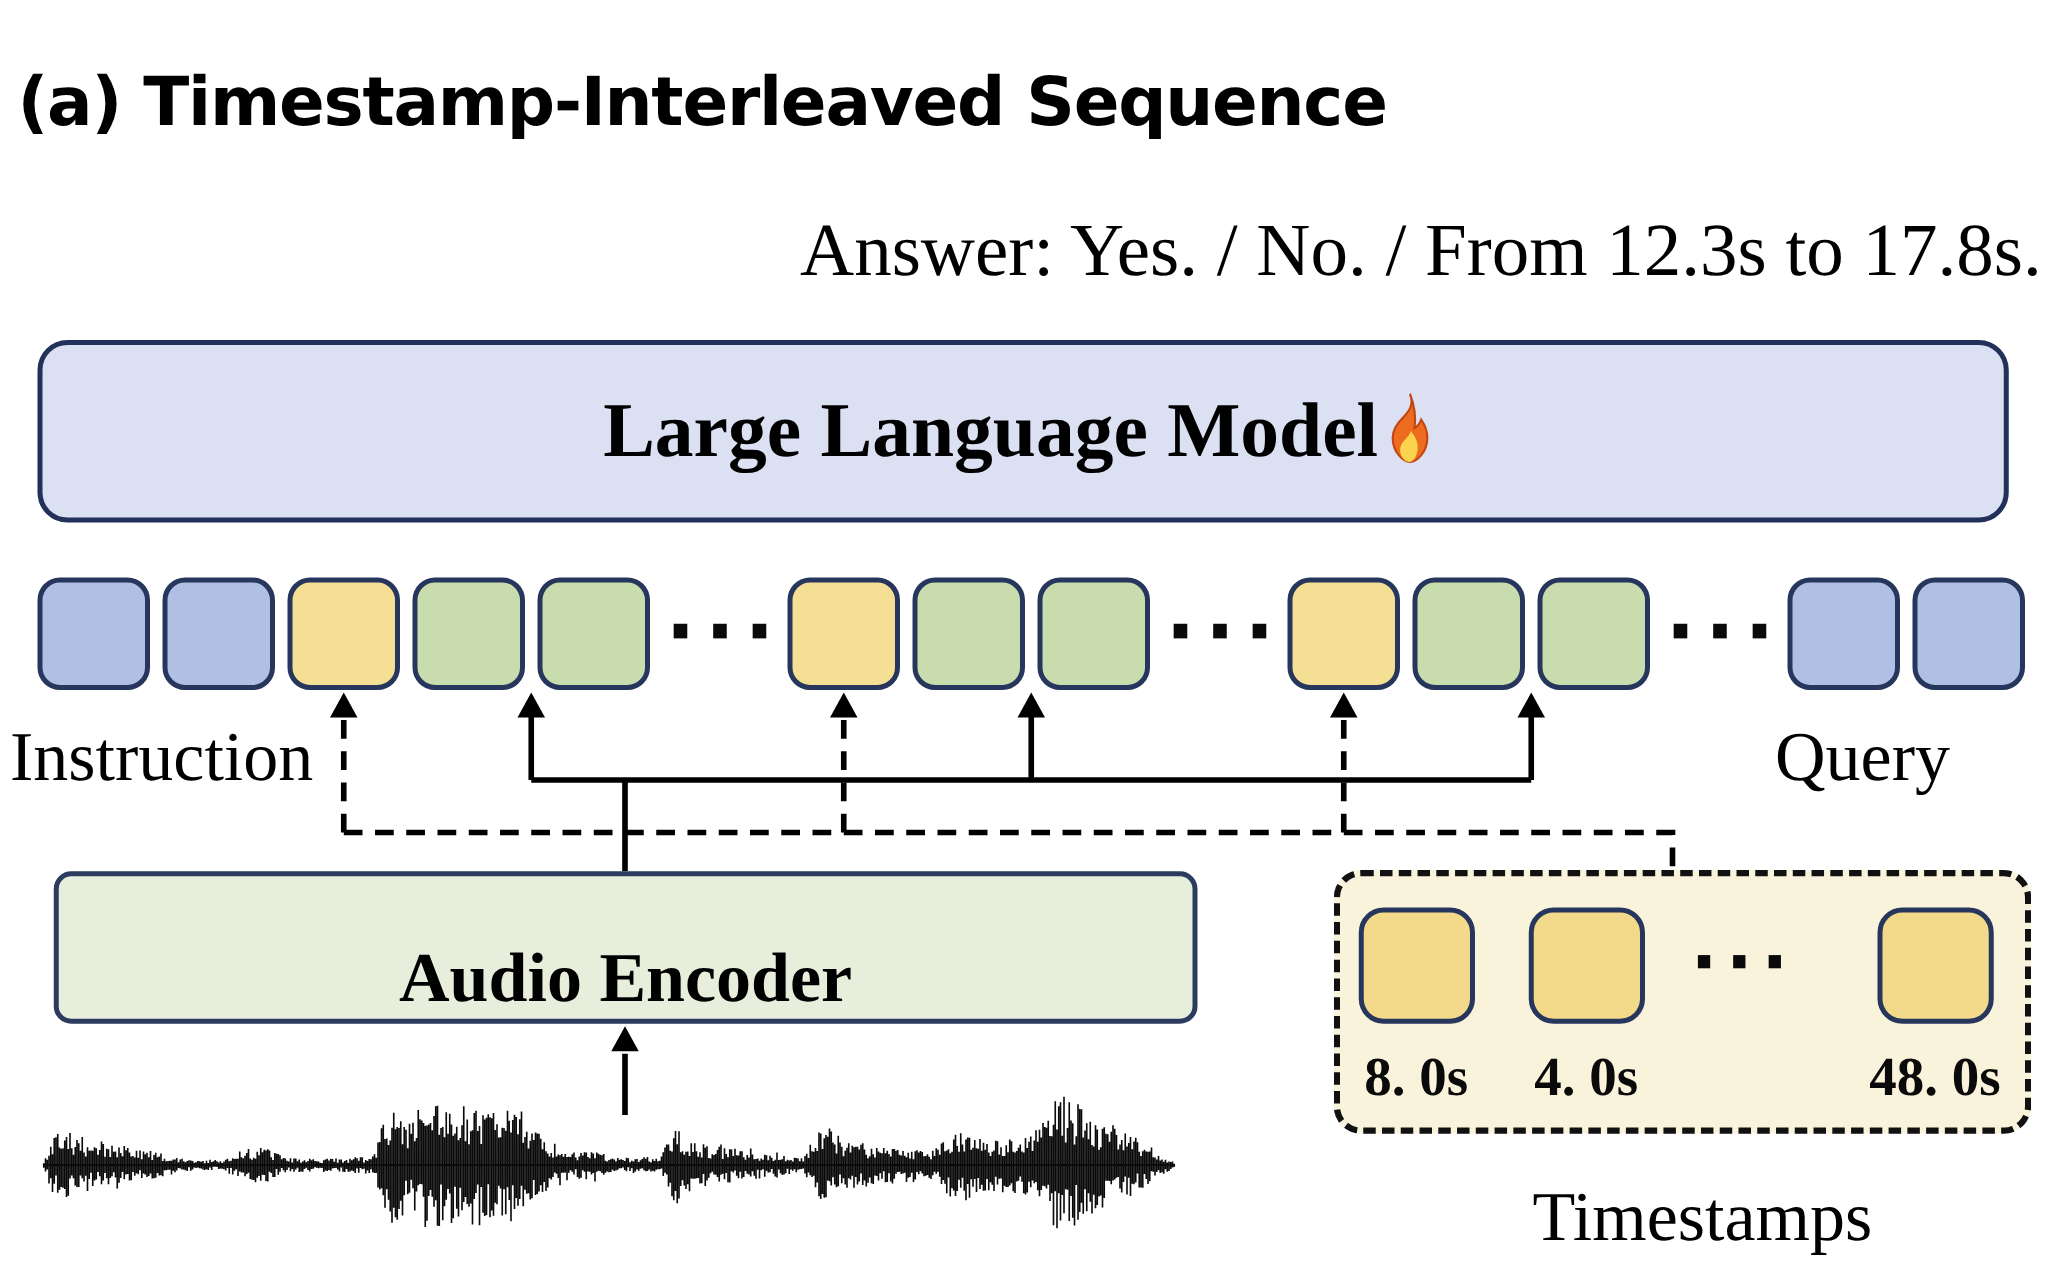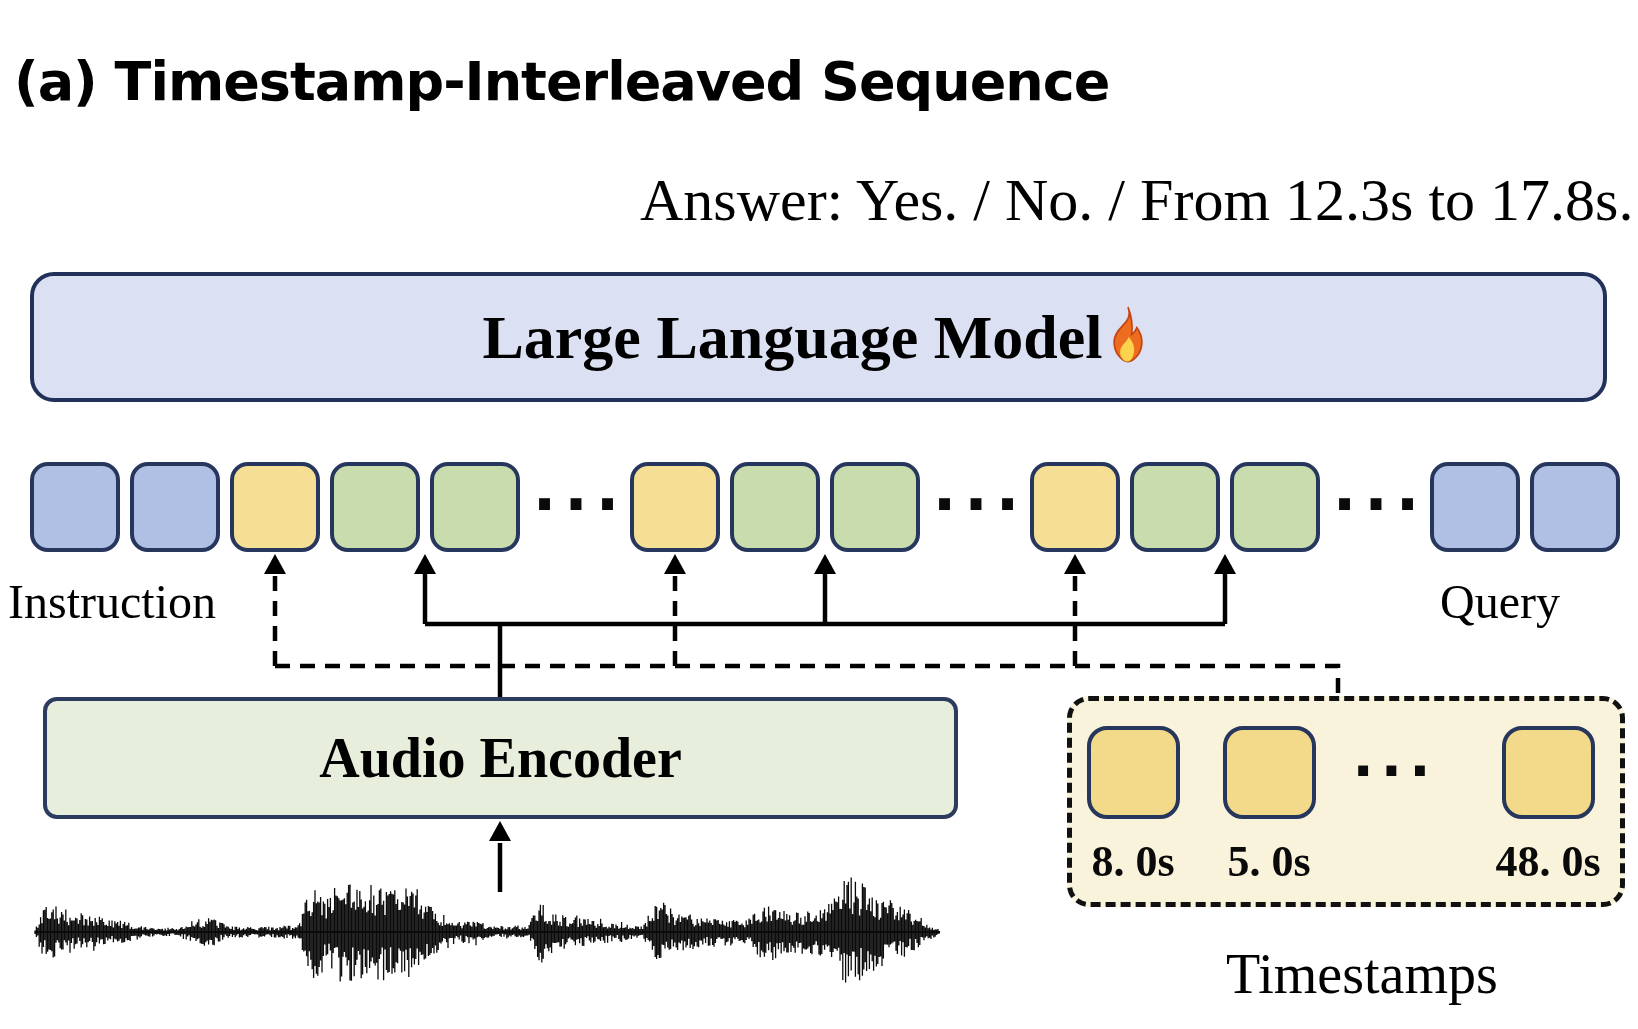--- a/index.html
+++ b/index.html
@@ -5,37 +5,37 @@
   html,body{margin:0;padding:0;background:#ffffff;}
   .canvas{position:relative;width:1638px;height:1029px;background:#ffffff;overflow:hidden;
           font-family:"Liberation Serif",serif;margin-top:44px;}
   .abs{position:absolute;}
 
   .title{left:14px;top:6px;font-family:"DejaVu Sans",sans-serif;font-weight:700;
          font-size:54px;letter-spacing:-1px;color:#000;white-space:nowrap;}
 
   .answer{left:640px;top:122px;font-size:60px;color:#000;white-space:nowrap;}
 
-  .llm-box{left:30px;top:228px;width:1577px;height:130px;background:#dbe1f3;
+  .llm-box{left:30px;top:228px;width:1577px;height:146px;background:#dbe1f3;
            border:4px solid #22315a;border-radius:24px;box-sizing:border-box;
            display:flex;align-items:center;justify-content:center;}
   .llm-label{font-size:62px;font-weight:700;color:#000;white-space:nowrap;}
   .flame{width:52px;height:64px;}
 
   .token{position:absolute;top:418px;width:90px;height:90px;border:4px solid #27365c;
          border-radius:18px;box-sizing:border-box;}
   .dots{position:absolute;color:#0a0a0a;font-family:"DejaVu Sans",sans-serif;font-weight:700;
         text-align:center;}
   .row-dots{top:418px;height:90px;line-height:86px;font-size:62px;letter-spacing:8px;}
 
-  .side-label{top:530px;font-size:48px;color:#000;white-space:nowrap;}
+  .side-label{top:530px;font-size:56px;color:#000;white-space:nowrap;}
 
   .encoder-box{left:43px;top:653px;width:915px;height:122px;background:#e7efdc;
                border:4px solid #2c3c5e;border-radius:14px;box-sizing:border-box;
-               display:flex;align-items:center;justify-content:center;}
+               display:flex;align-items:flex-end;justify-content:center;}
   .encoder-label{font-size:56px;font-weight:700;color:#000;}
 
   .tbox{left:1067px;top:652px;width:558px;height:211px;background:#faf3dc;
         border:5px dashed #111;border-radius:22px;box-sizing:border-box;}
   .tsquare{position:absolute;top:682px;width:93px;height:93px;background:#f2da8a;
            border:4px solid #27365c;border-radius:20px;box-sizing:border-box;}
   .tbox-dots{top:686px;height:86px;line-height:82px;font-size:56px;letter-spacing:7px;width:110px;}
   .tlabel{position:absolute;top:792px;width:200px;text-align:center;font-size:44px;
           font-weight:700;color:#0a0a0a;white-space:nowrap;}
 
@@ -109,21 +109,21 @@
 
   <div class="abs encoder-box">
     <span class="encoder-label">Audio Encoder</span>
   </div>
 
   <div class="abs tbox"></div>
   <div id="tbox-items">
       <div class="tsquare" style="left: 1087px;"></div>
       <div class="tlabel" style="left: 1033px;">8. 0s</div>
       <div class="tsquare" style="left: 1223px;"></div>
-      <div class="tlabel" style="left: 1169px;">5. 0s</div>
+      <div class="tlabel" style="left: 1169px;">4. 0s</div>
       <div class="abs dots tbox-dots" style="left: 1340px;">···</div>
       <div class="tsquare" style="left: 1502px;"></div>
       <div class="tlabel" style="left: 1448px;">48. 0s</div>
     </div>
 
   <div class="abs timestamps-label">Timestamps</div>
 
   <svg class="overlay" id="waveform">
       <path d="M35.0,886.5V890.1M36.4,882.6V893.1M37.8,883.7V891.6M39.2,880.6V902.8M40.6,873.3V898.5M42.0,879.3V909.6M43.4,866.3V903.0M44.8,865.8V896.3M46.2,863.1V910.1M47.6,874.0V907.8M49.0,874.9V905.5M50.4,874.6V906.1M51.8,868.3V907.2M53.2,865.5V913.5M54.6,875.2V912.6M56.0,862.4V898.8M57.4,874.6V896.3M58.8,879.8V898.6M60.2,873.5V904.3M61.6,868.0V905.5M63.0,870.6V905.6M64.4,876.6V896.3M65.8,865.6V898.6M67.2,877.9V901.2M68.6,881.2V896.6M70.0,873.8V908.8M71.4,876.6V899.1M72.8,876.4V894.2M74.2,876.6V904.7M75.6,873.8V900.3M77.0,874.6V899.6M78.4,879.7V893.5M79.8,876.0V896.9M81.2,869.2V903.4M82.6,871.2V900.3M84.0,881.3V894.3M85.4,874.9V898.6M86.8,875.4V903.3M88.2,881.5V898.3M89.6,872.6V896.9M91.0,877.3V893.7M92.4,877.1V897.9M93.8,881.8V906.8M95.2,874.0V902.2M96.6,878.3V898.3M98.0,881.0V893.6M99.4,872.8V899.4M100.8,876.1V895.6M102.2,874.3V895.2M103.6,878.0V900.3M105.0,881.2V900.1M106.4,880.7V893.6M107.8,882.0V896.6M109.2,876.5V894.6M110.6,882.1V895.3M112.0,876.4V892.1M113.4,883.4V898.3M114.8,877.2V894.7M116.2,879.4V895.5M117.6,878.1V897.5M119.0,881.7V896.8M120.4,876.8V894.8M121.8,883.9V898.7M123.2,880.0V898.6M124.6,878.1V898.1M126.0,881.7V894.3M127.4,881.2V896.3M128.8,878.7V896.1M130.2,884.8V896.9M131.6,882.9V892.1M133.0,885.0V892.1M134.4,884.8V891.8M135.8,884.6V891.7M137.2,884.6V895.5M138.6,883.6V892.6M140.0,883.6V893.7M141.4,882.3V892.3M142.8,885.7V890.3M144.2,883.6V890.8M145.6,883.0V891.6M147.0,885.0V891.6M148.4,885.7V892.2M149.8,884.8V892.8M151.2,884.1V889.8M152.6,884.3V892.6M154.0,884.8V891.6M155.4,886.1V889.9M156.8,885.7V890.4M158.2,884.7V889.9M159.6,884.9V890.6M161.0,885.3V890.7M162.4,884.7V891.5M163.8,886.6V891.9M165.2,884.5V891.3M166.6,886.4V892.0M168.0,883.8V890.0M169.4,885.5V892.0M170.8,884.9V889.4M172.2,883.9V889.4M173.6,884.9V889.5M175.0,886.0V891.1M176.4,884.9V890.8M177.8,886.3V891.0M179.2,885.1V891.3M180.6,883.8V892.4M182.0,882.9V890.3M183.4,885.0V894.9M184.8,884.6V890.3M186.2,882.6V895.6M187.6,883.2V892.6M189.0,883.0V891.3M190.4,882.9V896.7M191.8,877.2V893.1M193.2,881.8V893.9M194.6,882.6V894.0M196.0,880.5V897.0M197.4,878.3V895.2M198.8,875.2V894.2M200.2,882.8V899.2M201.6,883.8V899.8M203.0,882.1V900.0M204.4,882.9V901.7M205.8,877.4V898.2M207.2,880.1V896.8M208.6,874.3V900.5M210.0,877.7V895.7M211.4,875.8V895.9M212.8,876.3V900.8M214.2,875.4V901.2M215.6,876.3V893.3M217.0,881.8V894.3M218.4,884.0V897.5M219.8,878.4V897.6M221.2,878.9V891.1M222.6,879.1V895.8M224.0,880.2V893.3M225.4,883.4V890.4M226.8,882.3V892.1M228.2,882.7V893.8M229.6,884.6V892.0M231.0,885.1V890.0M232.4,882.5V893.0M233.8,885.9V891.1M235.2,882.8V893.3M236.6,882.7V891.6M238.0,885.0V890.1M239.4,883.6V893.5M240.8,886.2V893.1M242.2,885.2V893.4M243.6,884.2V891.2M245.0,885.7V890.2M246.4,884.7V891.9M247.8,882.9V893.1M249.2,884.1V891.2M250.6,883.3V890.9M252.0,884.8V889.8M253.4,884.9V890.1M254.8,885.2V890.6M256.2,886.1V890.2M257.6,886.4V890.4M259.0,884.2V893.6M260.4,883.6V892.4M261.8,883.0V892.7M263.2,884.3V892.0M264.6,883.0V892.5M266.0,883.2V890.7M267.4,885.3V890.3M268.8,882.7V890.3M270.2,886.2V891.5M271.6,883.6V893.1M273.0,883.5V889.9M274.4,886.0V893.4M275.8,884.7V893.5M277.2,883.9V891.2M278.6,886.2V893.3M280.0,883.0V893.2M281.4,884.2V892.3M282.8,883.4V893.0M284.2,881.7V894.4M285.6,882.5V890.7M287.0,884.6V894.1M288.4,881.8V890.3M289.8,881.8V891.4M291.2,885.9V891.0M292.6,883.9V894.8M294.0,884.8V892.4M295.4,883.2V894.3M296.8,883.4V891.4M298.2,881.2V893.7M299.6,879.3V894.4M301.0,882.2V894.3M302.4,869.9V906.0M303.8,869.6V907.6M305.2,858.6V906.5M306.6,855.7V912.2M308.0,867.2V922.1M309.4,866.7V907.3M310.8,872.0V915.7M312.2,868.3V925.2M313.6,858.1V934.1M315.0,846.2V922.1M316.4,859.3V929.7M317.8,857.5V931.7M319.2,858.4V923.1M320.6,853.0V916.6M322.0,871.3V928.4M323.4,857.5V912.1M324.8,859.8V900.6M326.2,874.6V911.4M327.6,854.9V910.2M329.0,863.0V899.8M330.4,854.1V906.5M331.8,869.0V924.4M333.2,866.3V909.1M334.6,843.9V904.1M336.0,851.4V903.2M337.4,852.3V903.3M338.8,854.3V913.4M340.2,856.6V937.5M341.6,856.3V932.5M343.0,855.5V912.7M344.4,854.3V907.9M345.8,860.2V913.3M347.2,848.8V921.4M348.6,841.0V916.2M350.0,840.5V936.5M351.4,863.8V936.8M352.8,858.4V903.5M354.2,857.6V932.2M355.6,865.8V921.0M357.0,845.8V915.8M358.4,863.0V907.1M359.8,846.9V910.8M361.2,855.6V934.3M362.6,864.5V930.6M364.0,862.8V905.3M365.4,857.3V922.9M366.8,868.2V929.2M368.2,866.4V906.2M369.6,856.2V924.1M371.0,840.9V917.5M372.4,868.9V913.6M373.8,851.5V919.2M375.2,871.4V921.4M376.6,861.0V918.7M378.0,860.1V935.6M379.4,846.3V915.1M380.8,844.6V910.3M382.2,860.8V903.5M383.6,856.8V936.2M385.0,871.1V905.5M386.4,848.1V926.1M387.8,851.6V928.7M389.2,850.1V928.0M390.6,847.3V903.3M392.0,849.8V929.7M393.4,850.6V924.3M394.8,846.3V928.6M396.2,860.0V918.2M397.6,855.3V919.3M399.0,865.9V904.5M400.4,865.8V906.8M401.8,858.1V928.4M403.2,858.4V907.4M404.6,860.5V927.3M406.0,844.5V905.7M407.4,852.6V915.9M408.8,861.9V932.9M410.2,852.0V904.2M411.6,847.8V923.2M413.0,849.6V914.3M414.4,863.4V920.6M415.8,851.4V915.1M417.2,845.2V904.5M418.6,870.2V921.0M420.0,865.6V907.8M421.4,861.4V911.0M422.8,874.7V910.5M424.2,868.6V915.6M425.6,862.8V914.5M427.0,867.9V899.9M428.4,862.0V911.9M429.8,862.7V911.1M431.2,862.9V909.1M432.6,867.0V904.1M434.0,875.3V909.6M435.4,869.8V901.6M436.8,877.0V908.7M438.2,878.8V905.9M439.6,881.2V898.5M441.0,878.3V899.5M442.4,882.0V897.5M443.8,871.0V893.9M445.2,881.1V894.9M446.6,879.6V898.3M448.0,880.2V904.1M449.4,879.2V894.2M450.8,881.3V894.1M452.2,879.1V893.9M453.6,881.6V900.1M455.0,881.4V894.2M456.4,881.5V892.1M457.8,879.4V893.3M459.2,878.0V895.5M460.6,881.9V891.4M462.0,884.2V897.5M463.4,881.2V898.9M464.8,878.4V898.1M466.2,880.3V892.1M467.6,877.7V893.3M469.0,877.9V899.3M470.4,881.6V893.2M471.8,882.5V893.4M473.2,877.8V895.6M474.6,878.8V894.4M476.0,882.6V901.2M477.4,878.0V893.3M478.8,878.9V892.5M480.2,879.7V892.9M481.6,880.2V894.3M483.0,879.1V895.7M484.4,884.6V894.1M485.8,885.1V893.1M487.2,884.0V893.7M488.6,883.3V893.5M490.0,882.8V891.8M491.4,883.5V892.7M492.8,885.0V892.3M494.2,882.4V891.8M495.6,883.8V890.5M497.0,883.4V890.5M498.4,884.0V890.0M499.8,884.7V892.0M501.2,882.1V892.9M502.6,882.5V889.8M504.0,885.7V892.7M505.4,884.5V890.5M506.8,885.2V894.4M508.2,883.3V893.2M509.6,883.1V891.5M511.0,885.5V892.5M512.4,884.2V891.0M513.8,883.2V890.6M515.2,881.7V892.2M516.6,882.9V892.9M518.0,881.6V892.7M519.4,885.1V891.5M520.8,885.8V893.2M522.2,883.4V892.6M523.6,884.7V893.1M525.0,883.0V891.7M526.4,885.0V891.4M527.8,884.5V891.4M529.2,881.1V890.8M530.6,877.8V896.7M532.0,873.9V894.1M533.4,871.5V895.5M534.8,871.6V905.1M536.2,876.6V902.1M537.6,877.1V913.0M539.0,866.5V916.2M540.4,860.7V908.8M541.8,871.4V918.5M543.2,860.9V914.7M544.6,877.7V904.7M546.0,877.0V900.2M547.4,879.8V904.3M548.8,877.3V907.2M550.2,877.1V903.4M551.6,880.8V909.0M553.0,870.5V898.8M554.4,877.6V899.0M555.8,870.5V898.9M557.2,877.0V898.6M558.6,881.4V898.3M560.0,877.7V902.8M561.4,882.0V902.5M562.8,871.3V895.1M564.2,874.1V904.7M565.6,873.0V900.3M567.0,882.3V898.2M568.4,882.8V894.5M569.8,879.4V893.4M571.2,879.9V895.5M572.6,879.2V895.8M574.0,875.9V897.5M575.4,873.4V901.2M576.8,871.5V895.7M578.2,883.1V895.0M579.6,874.6V899.3M581.0,879.2V894.3M582.4,881.8V901.7M583.8,875.3V901.9M585.2,875.6V893.0M586.6,880.7V893.9M588.0,875.0V892.3M589.4,880.1V896.6M590.8,880.4V898.6M592.2,876.9V893.4M593.6,877.0V898.7M595.0,881.7V897.6M596.4,883.7V892.8M597.8,880.0V894.9M599.2,881.9V895.5M600.6,874.7V897.1M602.0,879.6V893.0M603.4,883.3V896.6M604.8,883.1V898.9M606.2,882.7V891.7M607.6,884.5V898.7M609.0,882.8V892.1M610.4,883.8V891.3M611.8,879.7V897.3M613.2,880.1V892.6M614.6,884.2V893.9M616.0,880.5V893.8M617.4,882.1V891.1M618.8,884.8V895.0M620.2,883.7V897.2M621.6,878.0V897.9M623.0,884.0V891.5M624.4,883.7V894.6M625.8,883.3V895.9M627.2,880.7V895.5M628.6,884.9V894.6M630.0,883.7V891.0M631.4,884.4V895.1M632.8,883.9V891.6M634.2,885.1V892.6M635.6,882.2V891.4M637.0,882.4V893.8M638.4,882.7V891.7M639.8,885.0V891.3M641.2,882.6V891.1M642.6,885.1V890.7M644.0,880.8V894.7M645.4,878.9V897.7M646.8,882.4V894.0M648.2,871.8V896.1M649.6,876.9V897.6M651.0,877.3V896.5M652.4,874.3V905.7M653.8,876.7V901.9M655.2,861.9V913.0M656.6,862.8V915.1M658.0,875.1V911.1M659.4,866.5V914.1M660.8,863.9V913.7M662.2,865.4V900.4M663.6,858.8V901.0M665.0,861.1V904.4M666.4,870.0V897.7M667.8,871.5V903.6M669.2,878.7V905.8M670.6,864.6V904.9M672.0,870.0V895.6M673.4,873.3V902.6M674.8,881.0V898.5M676.2,876.6V903.5M677.6,874.2V906.1M679.0,870.6V898.5M680.4,877.9V899.5M681.8,872.6V896.5M683.2,873.8V906.2M684.6,873.4V897.6M686.0,873.3V903.6M687.4,875.5V901.2M688.8,871.7V894.8M690.2,870.5V903.9M691.6,875.6V900.4M693.0,879.8V905.1M694.4,882.5V902.2M695.8,881.0V897.9M697.2,875.0V902.5M698.6,879.3V903.2M700.0,881.9V896.3M701.4,874.4V896.8M702.8,877.2V900.4M704.2,878.2V894.6M705.6,878.6V899.0M707.0,874.4V892.9M708.4,878.5V901.8M709.8,876.5V901.5M711.2,879.1V894.6M712.6,881.1V901.1M714.0,875.2V902.7M715.4,875.2V898.9M716.8,876.5V895.0M718.2,875.9V893.5M719.6,879.8V893.3M721.0,880.4V895.1M722.4,876.8V894.7M723.8,880.5V894.2M725.2,881.8V901.5M726.6,878.2V898.2M728.0,882.8V897.5M729.4,877.3V894.1M730.8,883.4V901.5M732.2,876.9V899.5M733.6,876.1V893.5M735.0,878.0V895.3M736.4,876.8V893.0M737.8,877.6V894.7M739.2,880.9V896.9M740.6,880.7V896.5M742.0,879.4V895.9M743.4,881.3V898.2M744.8,883.3V899.2M746.2,876.6V896.1M747.6,880.7V893.3M749.0,874.6V895.0M750.4,875.8V893.4M751.8,879.8V897.3M753.2,870.7V903.1M754.6,869.8V899.9M756.0,876.9V903.0M757.4,876.3V910.5M758.8,875.4V898.0M760.2,878.5V913.2M761.6,877.4V906.6M763.0,867.6V908.3M764.4,863.8V912.7M765.8,872.7V908.8M767.2,877.4V899.8M768.6,862.6V906.2M770.0,871.6V898.2M771.4,877.1V908.6M772.8,867.6V916.1M774.2,866.0V903.1M775.6,866.2V914.2M777.0,875.8V899.3M778.4,874.1V905.3M779.8,868.0V899.1M781.2,874.6V909.6M782.6,874.9V898.3M784.0,867.1V907.2M785.4,876.5V903.7M786.8,870.1V908.6M788.2,875.8V908.4M789.6,871.2V899.1M791.0,878.0V908.1M792.4,880.7V901.7M793.8,877.3V903.7M795.2,876.3V908.7M796.6,868.5V897.4M798.0,868.9V903.5M799.4,879.6V899.0M800.8,873.8V898.8M802.2,880.8V909.8M803.6,880.7V904.6M805.0,872.2V905.6M806.4,877.8V905.5M807.8,867.5V904.4M809.2,868.9V902.6M810.6,877.3V908.9M812.0,878.0V910.3M813.4,876.7V901.1M814.8,874.2V900.5M816.2,871.5V897.2M817.6,877.2V901.3M819.0,877.9V910.5M820.4,866.3V911.5M821.8,874.3V910.0M823.2,869.3V901.3M824.6,865.2V905.7M826.0,876.7V900.4M827.4,868.3V902.5M828.8,860.1V901.5M830.2,869.4V908.1M831.6,859.7V913.0M833.0,866.0V908.0M834.4,854.4V904.6M835.8,857.5V904.9M837.2,858.2V906.8M838.6,852.6V903.7M840.0,864.7V916.8M841.4,865.0V910.6M842.8,855.8V936.1M844.2,836.9V909.0M845.6,859.6V938.6M847.0,841.0V910.5M848.4,837.8V932.3M849.8,864.5V912.0M851.2,833.4V926.6M852.6,870.0V907.4M854.0,858.4V907.7M855.4,837.7V932.7M856.8,852.4V912.7M858.2,854.6V930.2M859.6,871.5V936.3M861.0,864.9V903.9M862.4,839.4V931.8M863.8,843.1V925.5M865.2,843.4V918.2M866.6,866.0V927.0M868.0,860.4V907.3M869.4,854.6V924.9M870.8,867.3V910.5M872.2,853.4V917.3M873.6,871.9V926.7M875.0,873.2V911.8M876.4,856.2V922.5M877.8,859.5V920.0M879.2,875.7V913.1M880.6,873.8V912.4M882.0,858.9V922.0M883.4,857.7V914.4M884.8,862.9V900.5M886.2,863.4V900.5M887.6,869.3V900.8M889.0,861.4V903.3M890.4,856.2V900.4M891.8,859.0V899.6M893.2,864.0V898.2M894.6,875.6V897.5M896.0,871.6V906.8M897.4,868.0V910.0M898.8,876.2V901.5M900.2,862.8V897.1M901.6,873.2V911.5M903.0,870.4V898.2M904.4,865.5V912.8M905.8,875.4V903.0M907.2,869.2V903.4M908.6,866.1V901.9M910.0,869.8V894.7M911.4,877.4V906.0M912.8,880.8V905.9M914.2,876.9V906.2M915.6,875.7V895.1M917.0,877.1V899.1M918.4,877.4V903.2M919.8,877.2V901.0M921.2,873.9V893.0M922.6,881.8V893.4M924.0,881.9V896.3M925.4,883.5V893.6M926.8,880.8V892.2M928.2,884.3V894.3M929.6,883.5V893.7M931.0,885.4V895.0M932.4,883.7V891.4M933.8,886.0V893.4M935.2,885.2V892.7M936.6,885.6V891.1M938.0,885.1V890.0M939.4,887.0V889.5M35,888H940" class="wavepath"></path>
     </svg>

